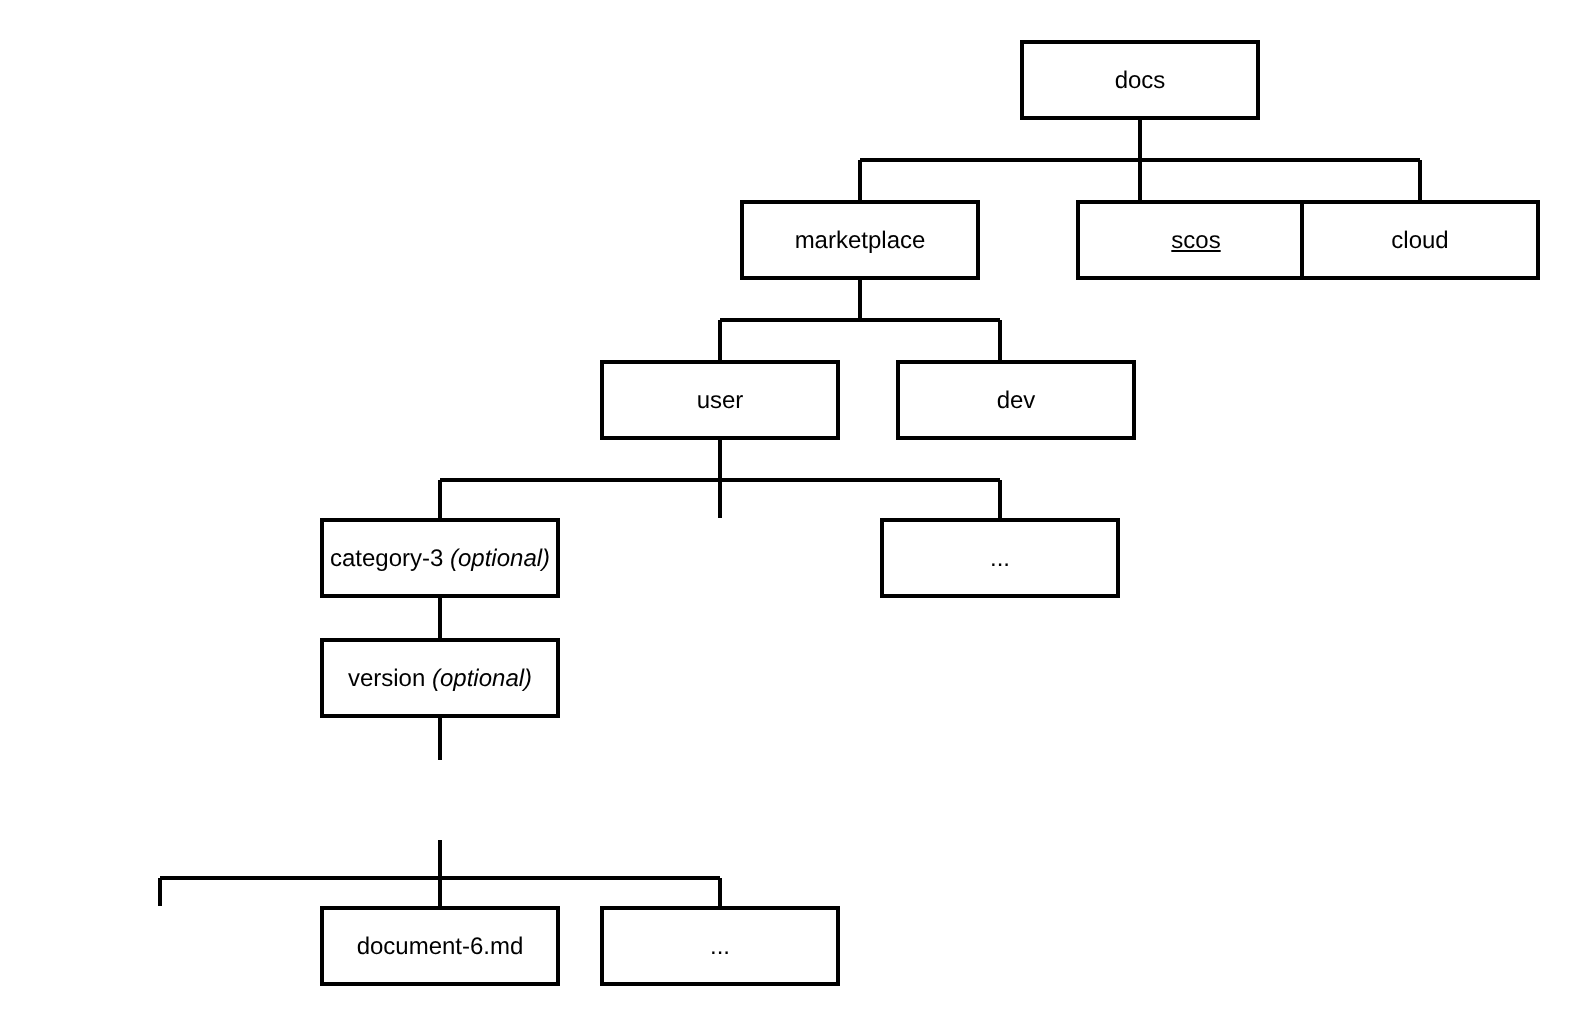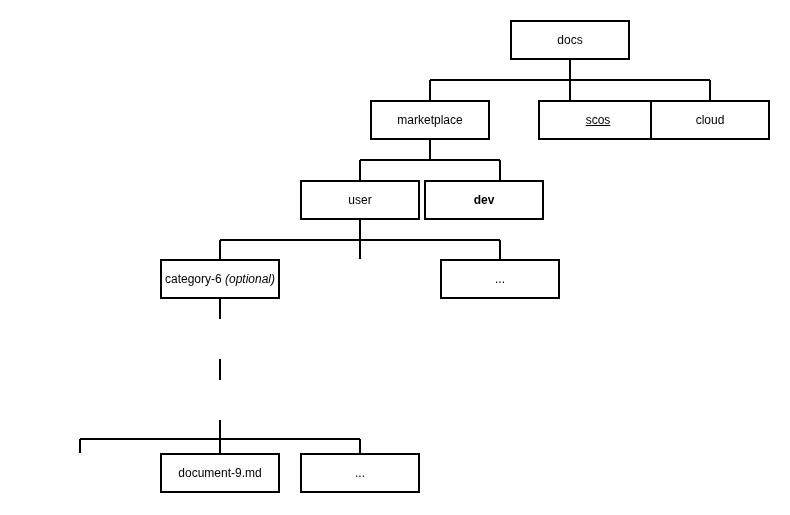--- a/index.html
+++ b/index.html
@@ -74,33 +74,36 @@
   <div class="node" style="left:538px; top:100px;text-decoration:underline;">
       <span class="label"><span>scos</span></span>
     </div>
   <div class="node" style="left:650px; top:100px;">
       <span class="label"><span>cloud</span></span>
     </div>
 
   <div class="node" style="left:300px; top:180px;">
       <span class="label"><span>user</span></span>
     </div>
-  <div class="node" style="left:424px; top:180px;font-weight:bold;">
+  <div class="node" style="left:448px; top:180px;">
       <span class="label"><span>dev</span></span>
     </div>
 
   <div class="node" style="left:160px; top:259px;">
-      <span class="label"><span>category-6 </span><i>(optional)</i></span>
+      <span class="label"><span>category-3 </span><i>(optional)</i></span>
     </div>
   <div class="node" style="left:440px; top:259px;">
       <span class="label"><span>...</span></span>
     </div>
 
+  <div class="node" style="left:160px; top:319px;">
+      <span class="label"><span>version </span><i>(optional)</i></span>
+    </div>
 
 
   <div class="node" style="left:160px; top:453px;">
-      <span class="label"><span>document-9.md</span></span>
+      <span class="label"><span>document-6.md</span></span>
     </div>
   <div class="node" style="left:300px; top:453px;">
       <span class="label"><span>...</span></span>
     </div>
 
 </div>
 
 </body></html>

